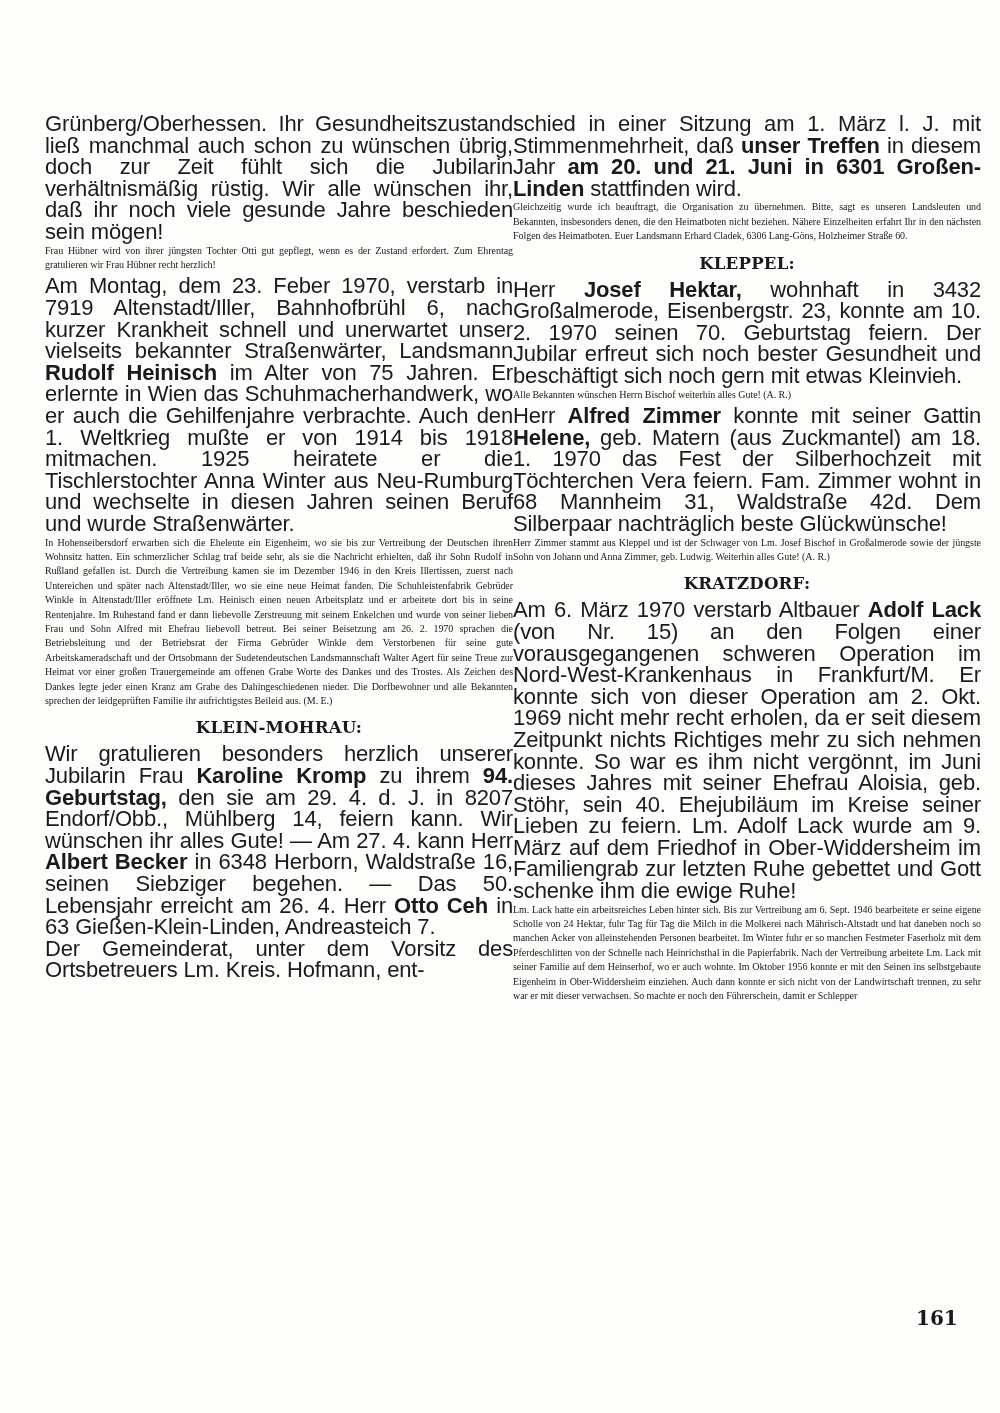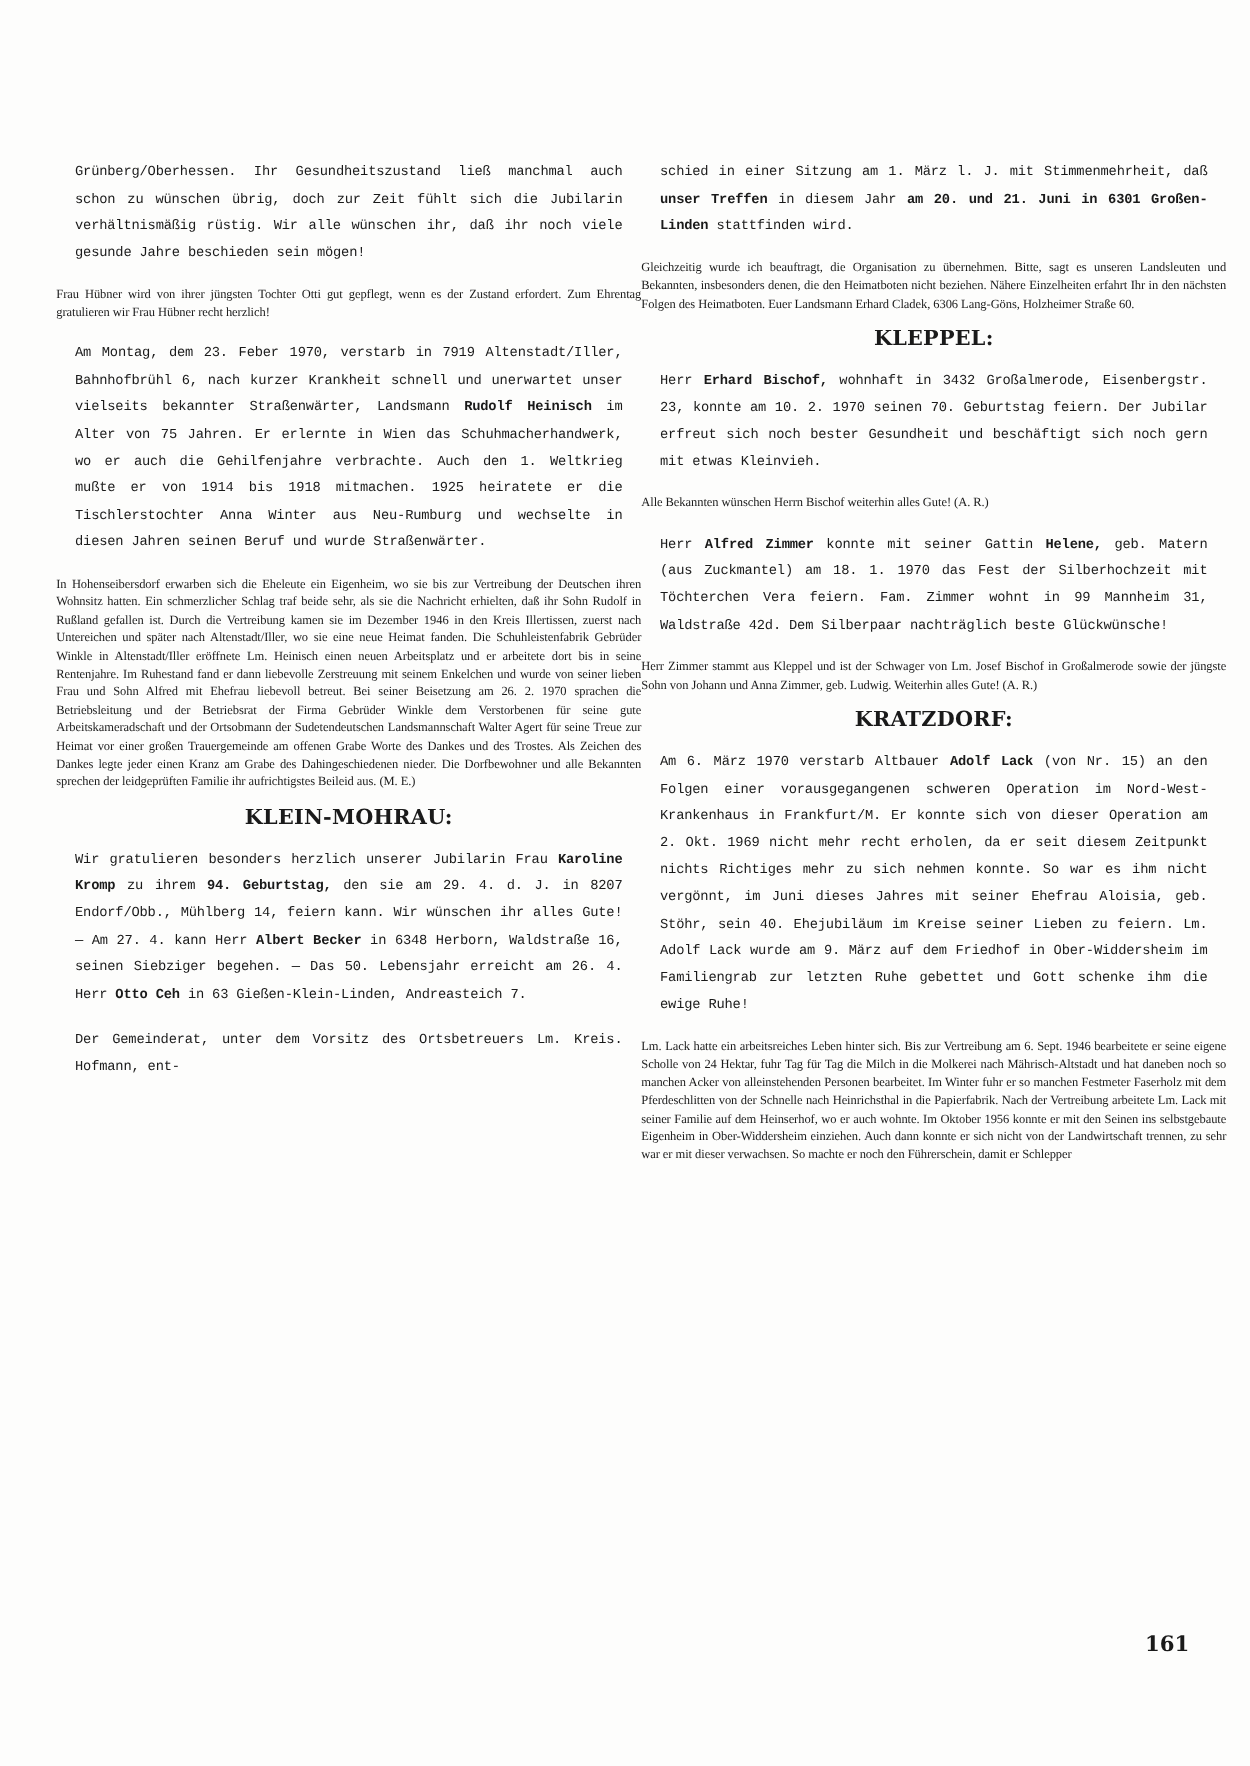--- a/index.html
+++ b/index.html
@@ -1,25 +1,25 @@
 <!DOCTYPE html>
 <html><head>
 <meta charset="utf-8">
 <style>
   html, body { margin: 0; padding: 0; background: #ffffff; }
   body { width: 1000px; height: 1413px; position: relative; overflow: hidden; color: #1a1a1a; }
   .page { position: absolute; left: 0; top: 0; width: 1000px; height: 1413px; background: #fdfdfc; }
   .col { position: absolute; top: 113px; width: 468px; }
   .col-left { left: 45px; }
   .col-right { left: 513px; }
-  .p-large { font-family: Liberation Mono, monospace; font-size: 11px; line-height: 21.6px; text-align: justify; margin: 15px; letter-spacing: -0.15px; }
+  .p-large { font-family: Liberation Sans, sans-serif; font-size: 22px; line-height: 21.6px; text-align: justify; margin: 0; letter-spacing: -0.15px; }
   .p-small { font-family: "Liberation Serif", "DejaVu Serif", serif; font-size: 10px; line-height: 14.4px; text-align: justify; margin: 1px 0 3px 0; letter-spacing: -0.05px; }
   .head { font-family: "DejaVu Serif", "Liberation Serif", serif; font-weight: bold; font-size: 16.6px; margin: 9px 0 6px 0; letter-spacing: 0.2px; text-align: center; }
   b { font-weight: bold; }
-  .pagenum { position: absolute; left: 916px; top: 1306px; font-family: "DejaVu Serif", "Liberation Serif", serif; font-weight: bold; font-size: 17px; }
+  .pagenum { position: absolute; left: 916px; top: 1306px; font-family: "DejaVu Serif", "Liberation Serif", serif; font-weight: bold; font-size: 20px; }
 </style>
 </head>
 <body>
 
 <div class="page">
 
   <div class="col col-left">
     <p class="p-large">Grünberg/Oberhessen. Ihr Gesundheitszustand ließ manchmal auch schon zu wünschen übrig, doch zur Zeit fühlt sich die Jubilarin verhältnismäßig rüstig. Wir alle wünschen ihr, daß ihr noch viele gesunde Jahre beschieden sein mögen!</p>
     <p class="p-small">Frau Hübner wird von ihrer jüngsten Tochter Otti gut gepflegt, wenn es der Zustand erfordert. Zum Ehrentag gratulieren wir Frau Hübner recht herzlich!</p>
 
@@ -29,23 +29,23 @@
     <div class="head">KLEIN-MOHRAU:</div>
     <p class="p-large"><span>Wir gratulieren besonders herzlich unserer Jubilarin Frau </span><b>Karoline Kromp</b><span> zu ihrem </span><b>94. Geburtstag,</b><span> den sie am 29. 4. d. J. in 8207 Endorf/Obb., Mühlberg 14, feiern kann. Wir wünschen ihr alles Gute! — Am 27. 4. kann Herr </span><b>Albert Becker</b><span> in 6348 Herborn, Waldstraße 16, seinen Siebziger begehen. — Das 50. Lebensjahr erreicht am 26. 4. Herr </span><b>Otto Ceh</b><span> in 63 Gießen-Klein-Linden, Andreasteich 7.</span></p>
     <p class="p-large">Der Gemeinderat, unter dem Vorsitz des Ortsbetreuers Lm. Kreis. Hofmann, ent-</p>
   </div>
 
   <div class="col col-right">
     <p class="p-large"><span>schied in einer Sitzung am 1. März l. J. mit Stimmenmehrheit, daß </span><b>unser Treffen</b><span> in diesem Jahr </span><b>am 20. und 21. Juni in 6301 Großen-Linden</b><span> stattfinden wird.</span></p>
     <p class="p-small">Gleichzeitig wurde ich beauftragt, die Organisation zu übernehmen. Bitte, sagt es unseren Landsleuten und Bekannten, insbesonders denen, die den Heimatboten nicht beziehen. Nähere Einzelheiten erfahrt Ihr in den nächsten Folgen des Heimatboten. Euer Landsmann Erhard Cladek, 6306 Lang-Göns, Holzheimer Straße 60.</p>
 
     <div class="head">KLEPPEL:</div>
-    <p class="p-large"><span>Herr </span><b>Erhard Bischof,</b><span> wohnhaft in 3432 Großalmerode, Eisenbergstr. 23, konnte am 10. 2. 1970 seinen 70. Geburtstag feiern. Der Jubilar erfreut sich noch bester Gesundheit und beschäftigt sich noch gern mit etwas Kleinvieh.</span></p>
+    <p class="p-large"><span>Herr </span><b>Josef Hektar,</b><span> wohnhaft in 3432 Großalmerode, Eisenbergstr. 23, konnte am 10. 2. 1970 seinen 70. Geburtstag feiern. Der Jubilar erfreut sich noch bester Gesundheit und beschäftigt sich noch gern mit etwas Kleinvieh.</span></p>
     <p class="p-small">Alle Bekannten wünschen Herrn Bischof weiterhin alles Gute! (A. R.)</p>
-    <p class="p-large"><span>Herr </span><b>Alfred Zimmer</b><span> konnte mit seiner Gattin </span><b>Helene,</b><span> geb. Matern (aus Zuckmantel) am 18. 1. 1970 das Fest der Silberhochzeit mit Töchterchen Vera feiern. Fam. Zimmer wohnt in 99 Mannheim 31, Waldstraße 42d. Dem Silberpaar nachträglich beste Glückwünsche!</span></p>
+    <p class="p-large"><span>Herr </span><b>Alfred Zimmer</b><span> konnte mit seiner Gattin </span><b>Helene,</b><span> geb. Matern (aus Zuckmantel) am 18. 1. 1970 das Fest der Silberhochzeit mit Töchterchen Vera feiern. Fam. Zimmer wohnt in 68 Mannheim 31, Waldstraße 42d. Dem Silberpaar nachträglich beste Glückwünsche!</span></p>
     <p class="p-small">Herr Zimmer stammt aus Kleppel und ist der Schwager von Lm. Josef Bischof in Großalmerode sowie der jüngste Sohn von Johann und Anna Zimmer, geb. Ludwig. Weiterhin alles Gute! (A. R.)</p>
 
     <div class="head">KRATZDORF:</div>
     <p class="p-large"><span>Am 6. März 1970 verstarb Altbauer </span><b>Adolf Lack</b><span> (von Nr. 15) an den Folgen einer vorausgegangenen schweren Operation im Nord-West-Krankenhaus in Frankfurt/M. Er konnte sich von dieser Operation am 2. Okt. 1969 nicht mehr recht erholen, da er seit diesem Zeitpunkt nichts Richtiges mehr zu sich nehmen konnte. So war es ihm nicht vergönnt, im Juni dieses Jahres mit seiner Ehefrau Aloisia, geb. Stöhr, sein 40. Ehejubiläum im Kreise seiner Lieben zu feiern. Lm. Adolf Lack wurde am 9. März auf dem Friedhof in Ober-Widdersheim im Familiengrab zur letzten Ruhe gebettet und Gott schenke ihm die ewige Ruhe!</span></p>
     <p class="p-small">Lm. Lack hatte ein arbeitsreiches Leben hinter sich. Bis zur Vertreibung am 6. Sept. 1946 bearbeitete er seine eigene Scholle von 24 Hektar, fuhr Tag für Tag die Milch in die Molkerei nach Mährisch-Altstadt und hat daneben noch so manchen Acker von alleinstehenden Personen bearbeitet. Im Winter fuhr er so manchen Festmeter Faserholz mit dem Pferdeschlitten von der Schnelle nach Heinrichsthal in die Papierfabrik. Nach der Vertreibung arbeitete Lm. Lack mit seiner Familie auf dem Heinserhof, wo er auch wohnte. Im Oktober 1956 konnte er mit den Seinen ins selbstgebaute Eigenheim in Ober-Widdersheim einziehen. Auch dann konnte er sich nicht von der Landwirtschaft trennen, zu sehr war er mit dieser verwachsen. So machte er noch den Führerschein, damit er Schlepper</p>
   </div>
 
   <div class="pagenum">161</div>
 </div>
 

